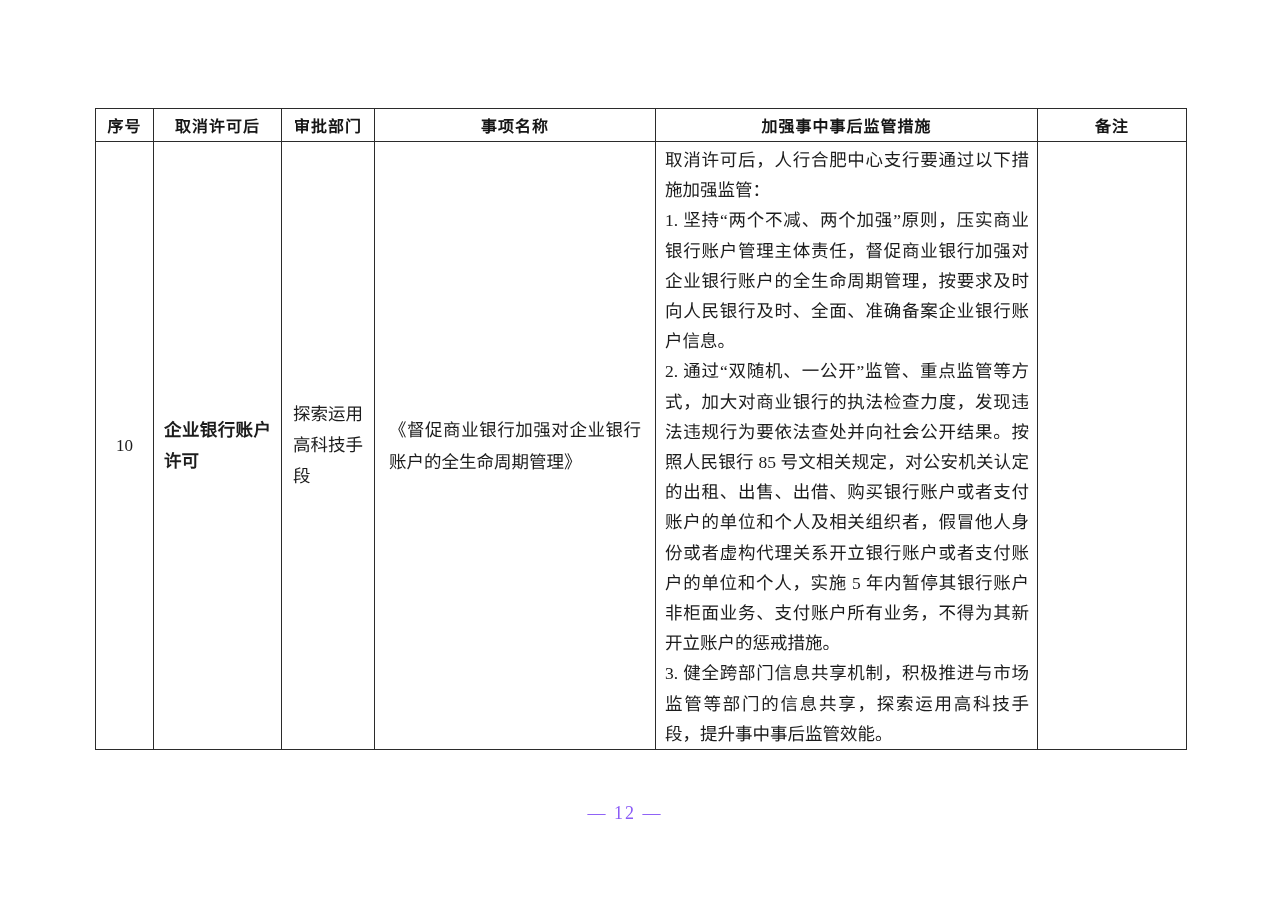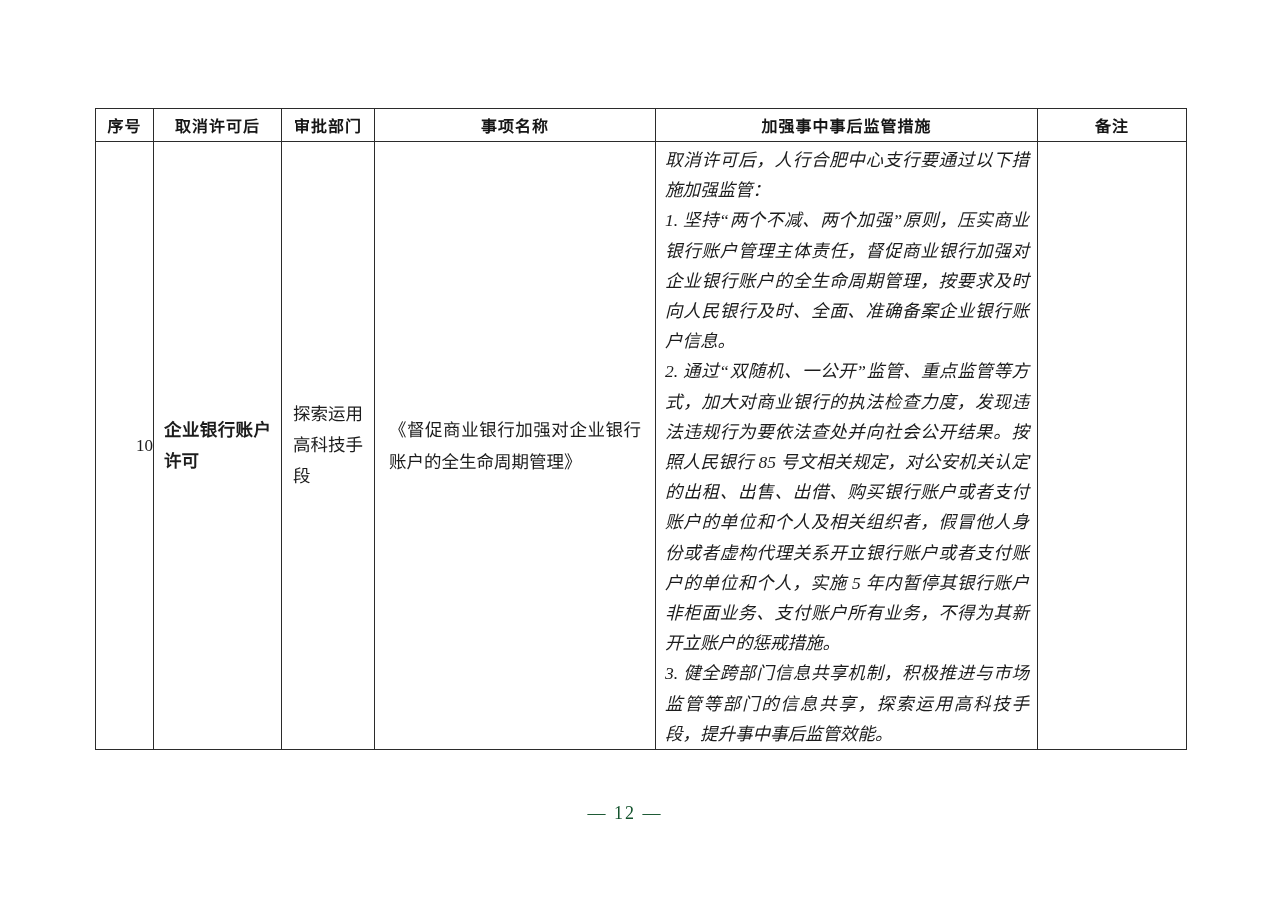--- a/index.html
+++ b/index.html
@@ -45,21 +45,21 @@
     text-align: center;
     letter-spacing: 1px;
     color: #161616;
     padding: 2px 2px;
   }
   .doc-table td {
     font-size: 17.5px;
     color: #1c1c1c;
   }
   td.cell-seq {
-    text-align: right;
+    text-align: center;
     font-size: 17px;
     font-family: "Liberation Serif", "DejaVu Serif", serif;
   }
   td.cell-name {
     padding: 0 10px;
     line-height: 31px;
     text-align: justify;
     font-weight: bold;
   }
   td.cell-dept {
@@ -77,33 +77,32 @@
     padding: 3px 8px 0 9px;
     height: 606px;
   }
   td.cell-measure p {
     font-size: 17.5px;
     line-height: 30.2px;
     text-align: justify;
     text-justify: inter-character;
     word-break: break-all;
     color: #1c1c1c;
-    font-style: italic;
   }
   td.cell-remark { }
 
   .page-footer {
     position: absolute;
     left: 0;
     top: 803px;
     width: 1250px;
     text-align: center;
     font-size: 18px;
     letter-spacing: 2px;
-    color: #14532d;
+    color: #8b5cf6;
     font-family: "Liberation Serif", "DejaVu Serif", serif;
   }
 </style>
 </head>
 <body>
 
 <div class="sheet">
 
   <table class="doc-table">
     <colgroup>

